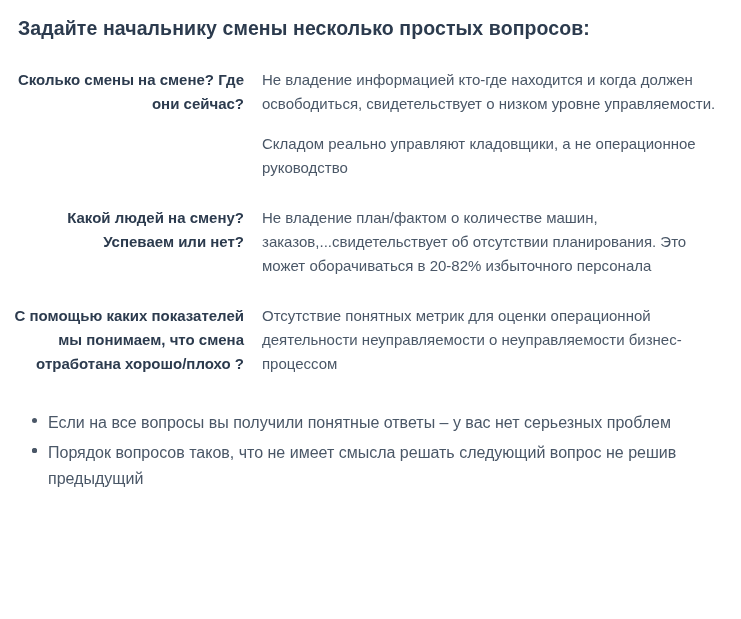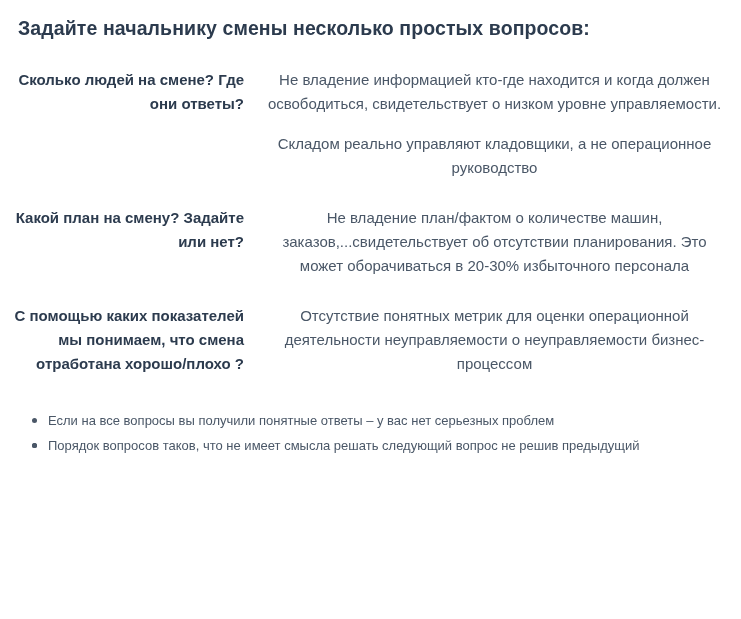--- a/index.html
+++ b/index.html
@@ -50,37 +50,36 @@
     font-weight: bold;
     color: #2c3b4e;
     line-height: 1.58;
   }
   .a-cell {
     flex: 1 1 auto;
     font-size: 15px;
     color: #4a5767;
     line-height: 1.6;
     padding-left: 2px;
-    text-align: center;
   }
   .a-para {
     margin: 0;
   }
   .a-para + .a-para {
     margin-top: 16px;
   }
   .bullets {
     margin: 34px 0 0 0;
     padding: 0;
     list-style: none;
   }
   .bullet {
     position: relative;
     padding-left: 34px;
-    font-size: 13px;
+    font-size: 16px;
     color: #4a5767;
     line-height: 1.62;
     margin-bottom: 4px;
   }
   .bullet .dot {
     position: absolute;
     left: 18px;
     top: 8px;
     width: 5px;
     height: 5px;
@@ -91,31 +90,31 @@
 </head>
 <body>
 
 <div class="page">
 
   <div class="title">Задайте начальнику смены несколько простых вопросов:</div>
 
   <div class="qa-block">
 
     <div class="qa-row">
-      <div class="q-cell">Сколько людей на смене? Где они ответы?</div>
+      <div class="q-cell">Сколько смены на смене? Где они сейчас?</div>
       <div class="a-cell">
         <p class="a-para">Не владение информацией кто-где находится и когда должен освободиться, свидетельствует о низком уровне управляемости.</p>
         <p class="a-para">Складом реально управляют кладовщики, а не операционное руководство</p>
       </div>
     </div>
 
     <div class="qa-row">
-      <div class="q-cell">Какой план на смену? Задайте или нет?</div>
+      <div class="q-cell">Какой людей на смену? Успеваем или нет?</div>
       <div class="a-cell">
-        <p class="a-para">Не владение план/фактом о количестве машин, заказов,...свидетельствует об отсутствии планирования. Это может оборачиваться в 20-30% избыточного персонала</p>
+        <p class="a-para">Не владение план/фактом о количестве машин, заказов,...свидетельствует об отсутствии планирования. Это может оборачиваться в 20-82% избыточного персонала</p>
       </div>
     </div>
 
     <div class="qa-row">
       <div class="q-cell">С помощью каких показателей мы понимаем, что смена отработана хорошо/плохо ?</div>
       <div class="a-cell">
         <p class="a-para">Отсутствие понятных метрик для оценки операционной деятельности неуправляемости о неуправляемости бизнес-процессом</p>
       </div>
     </div>
 

